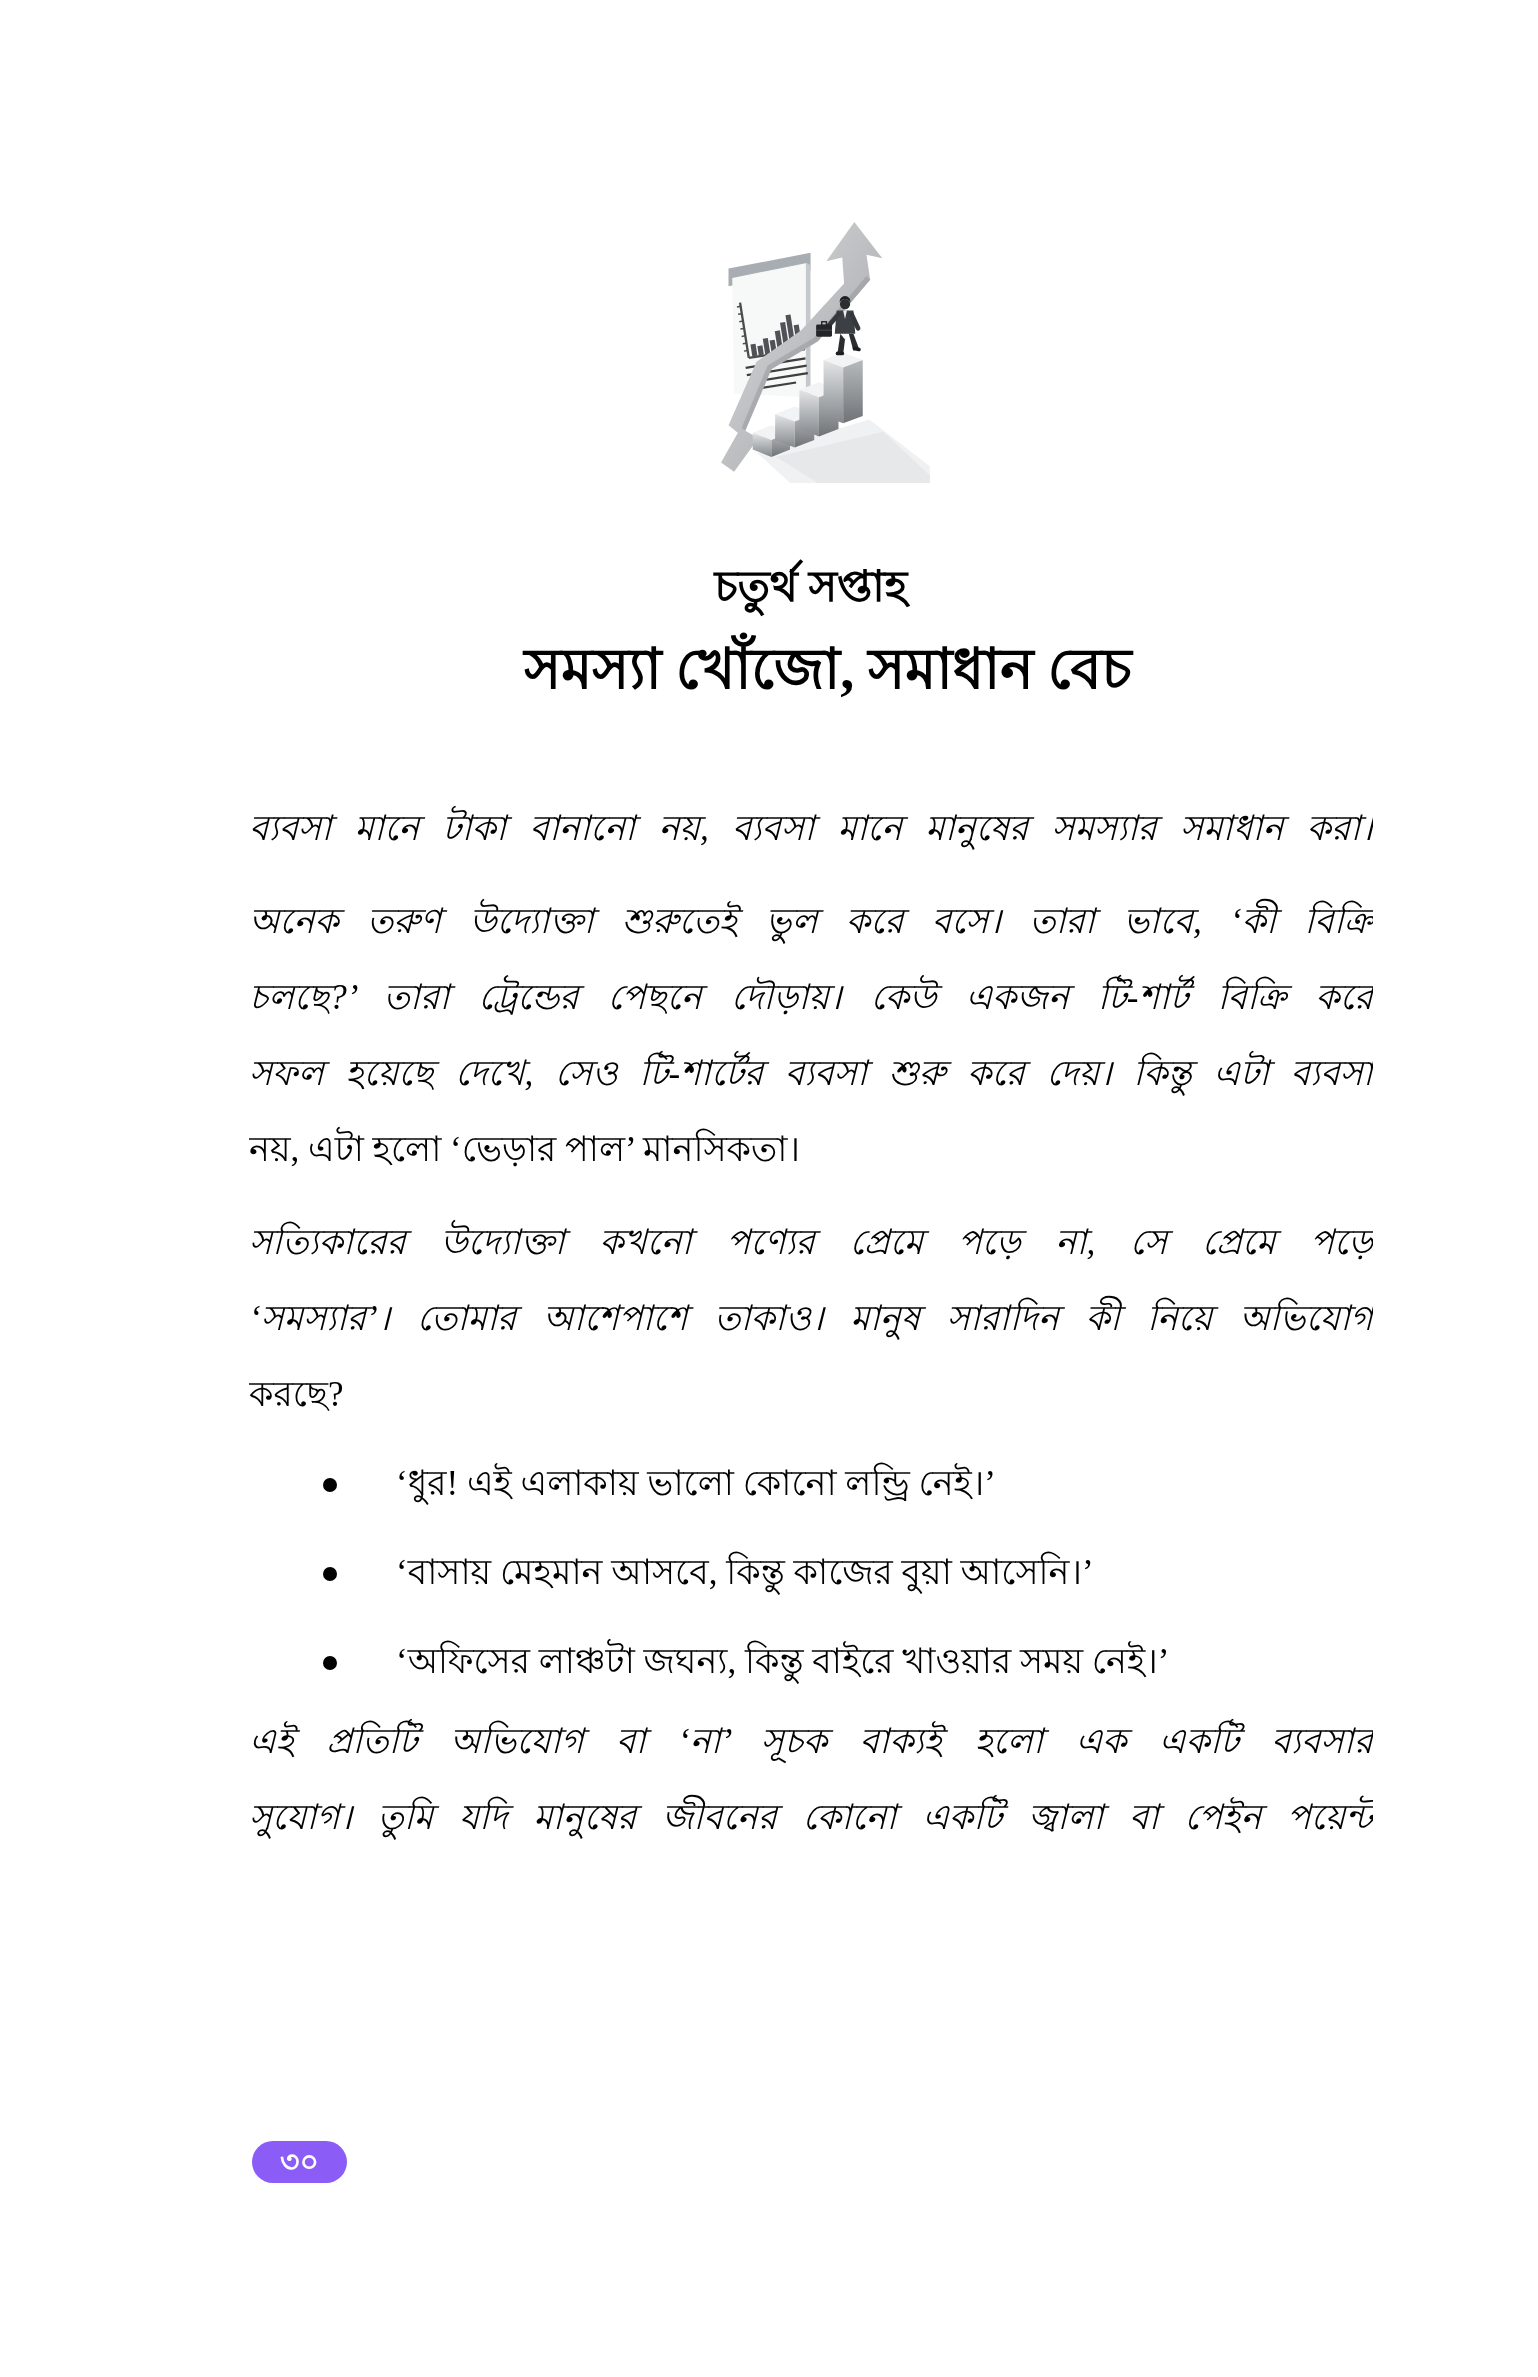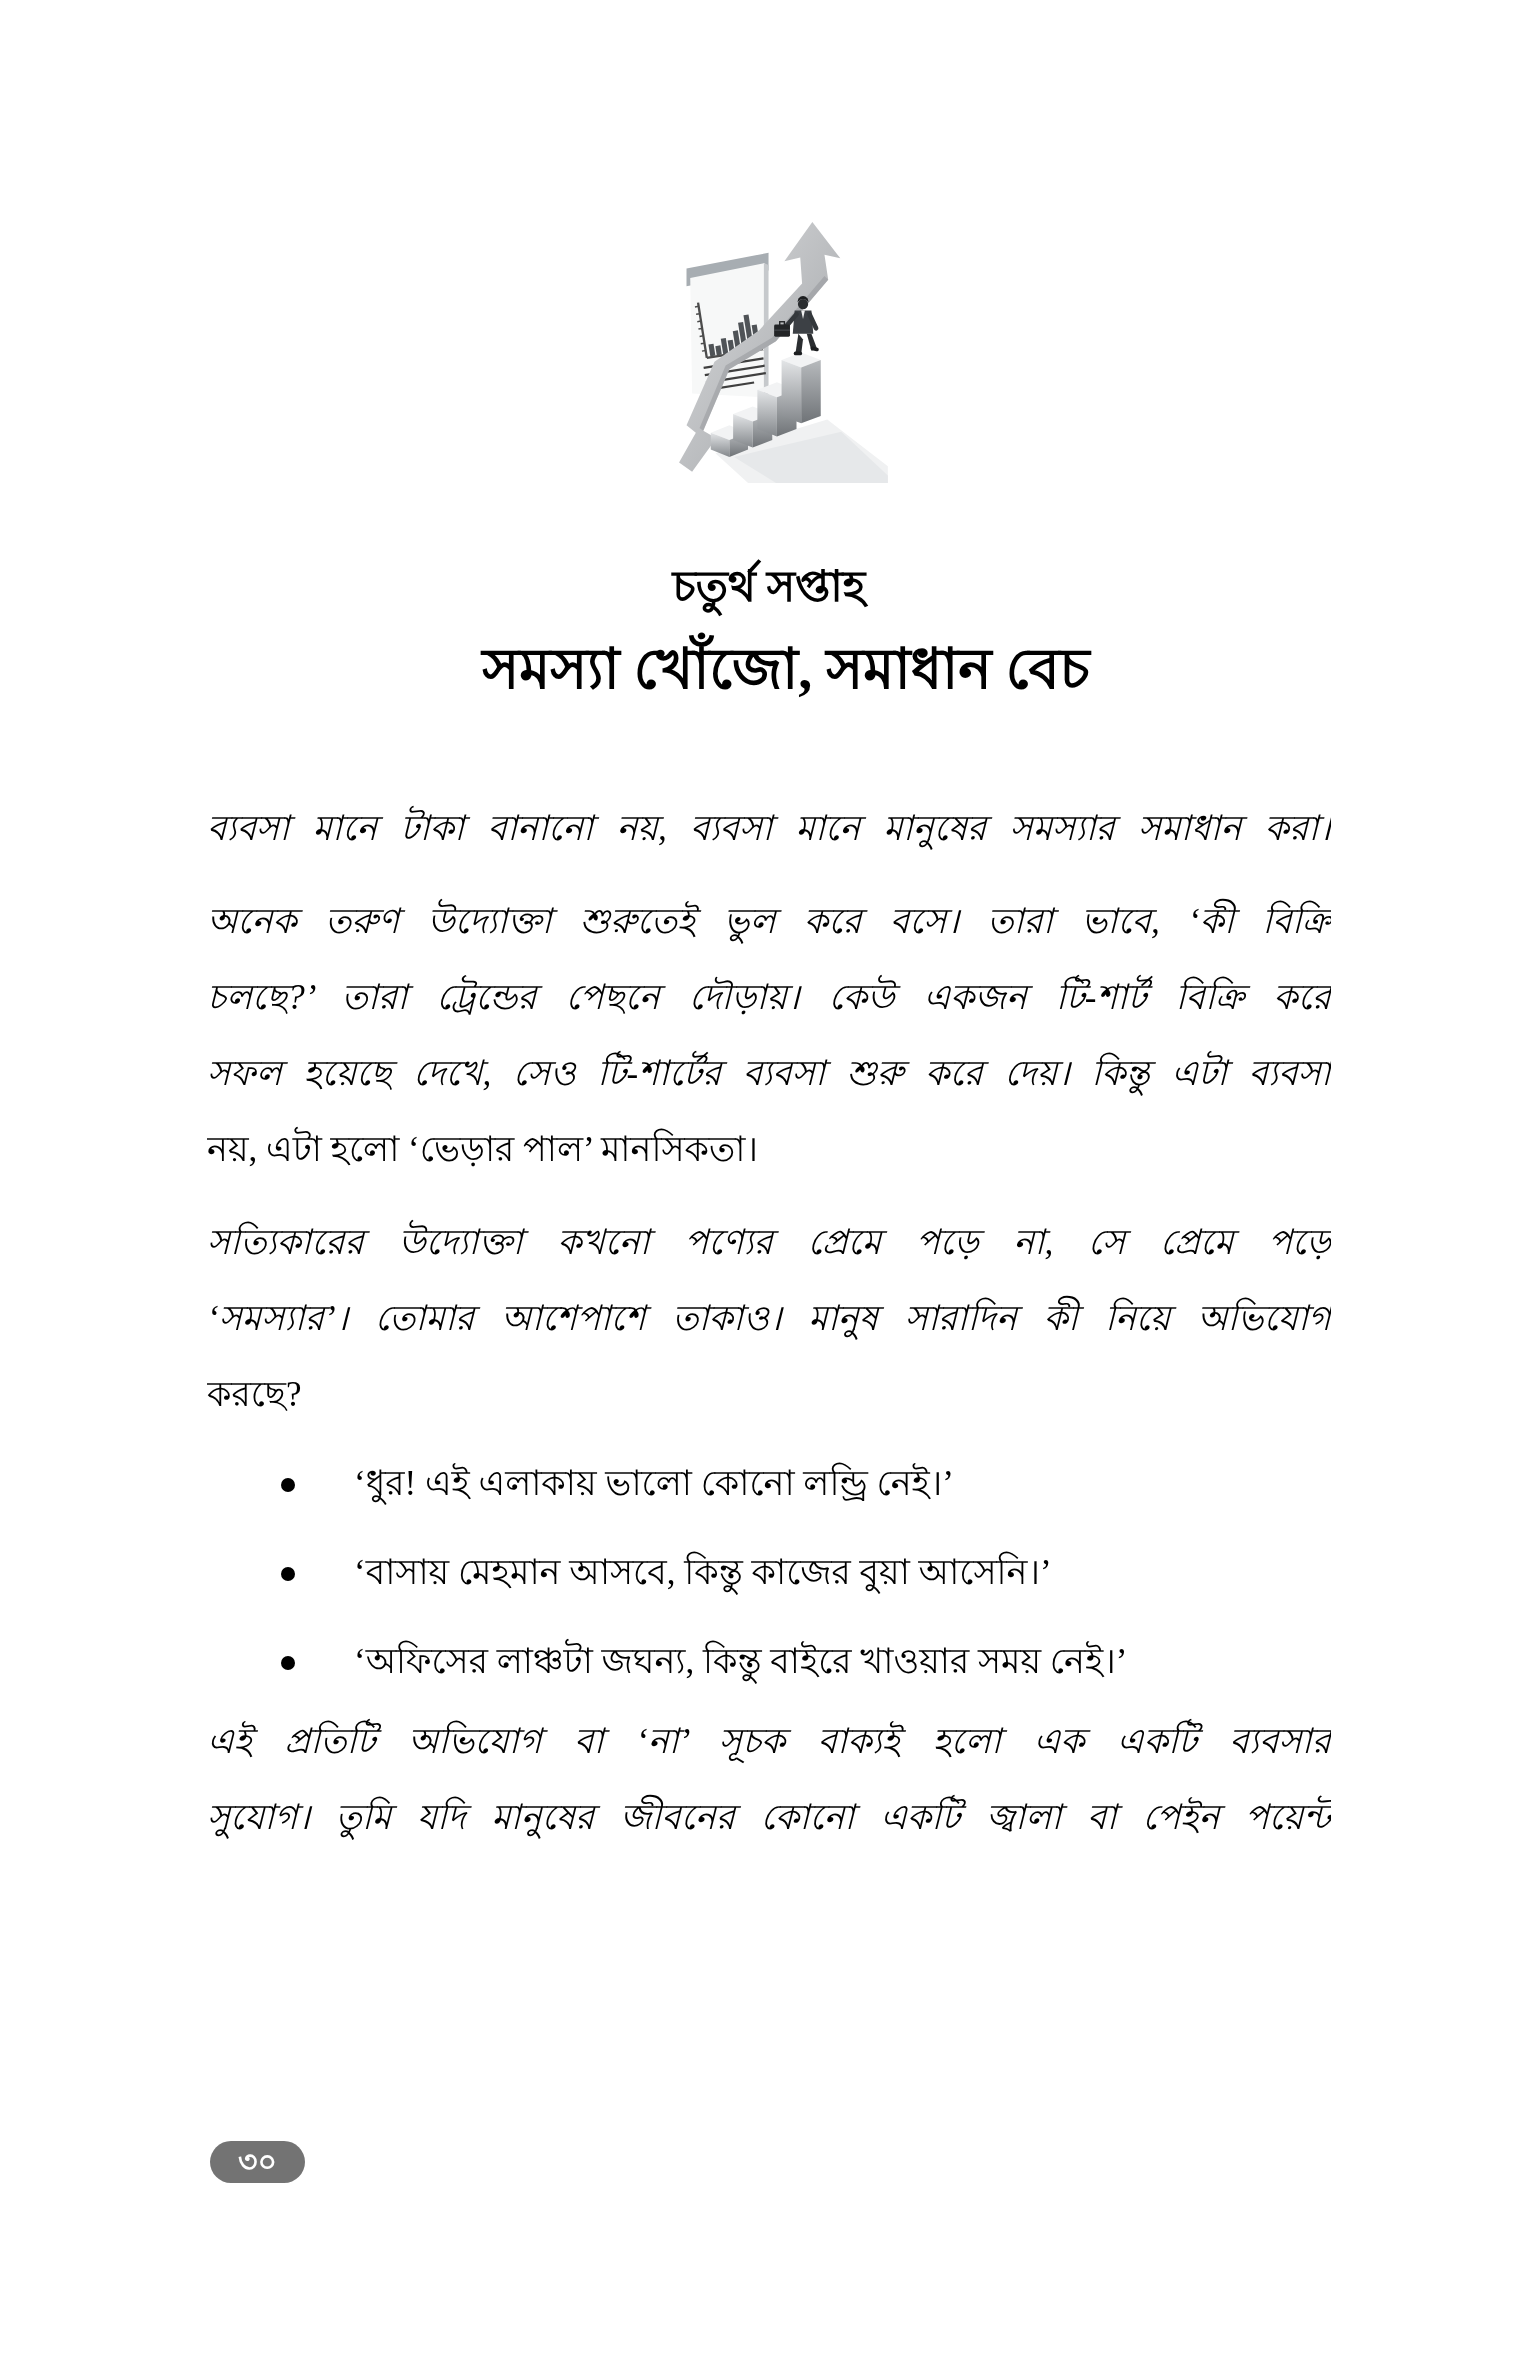--- a/index.html
+++ b/index.html
@@ -54,21 +54,21 @@
   
   .page-badge{
     position:absolute;left:210px;top:2141px;width:95px;height:42px;
     border-radius:21.4px;text-align:center;
     font-size:30px;line-height:41px;font-weight:bold;
   }
 </style>
 </head>
 <body>
 
-<div class="page" style="color: rgb(0, 0, 0);">
+<div class="page" style="color: rgb(0, 0, 0); margin-left: 42px;">
 
   <div class="illustration">
     <svg width="224" height="261" viewBox="0 0 240 280">
       <defs>
         <linearGradient id="arrowG" x1="0" y1="0" x2="1" y2="1">
           <stop offset="0" stop-color="#dcdddf"></stop>
             <stop offset="1" stop-color="#9ea1a4"></stop>
         </linearGradient>
         <linearGradient id="colF" x1="0" y1="0" x2="0" y2="1">
           <stop offset="0" stop-color="#e3e5e7"></stop>
@@ -205,16 +205,16 @@
       </li>
     </ul>
 
     <div class="para">
       <div class="line just">এই প্রতিটি অভিযোগ বা ‘না’ সূচক বাক্যই হলো এক একটি ব্যবসার</div>
       <div class="line just">সুযোগ। তুমি যদি মানুষের জীবনের কোনো একটি জ্বালা বা পেইন পয়েন্ট</div>
     </div>
 
   </div>
 
-  <div class="page-badge" style="background: #737373; color: rgb(255, 255, 255);">৩০</div>
+  <div class="page-badge" style="background: #8b5cf6; color: rgb(255, 255, 255);">৩০</div>
 
 </div>
 
 
 </body></html>

